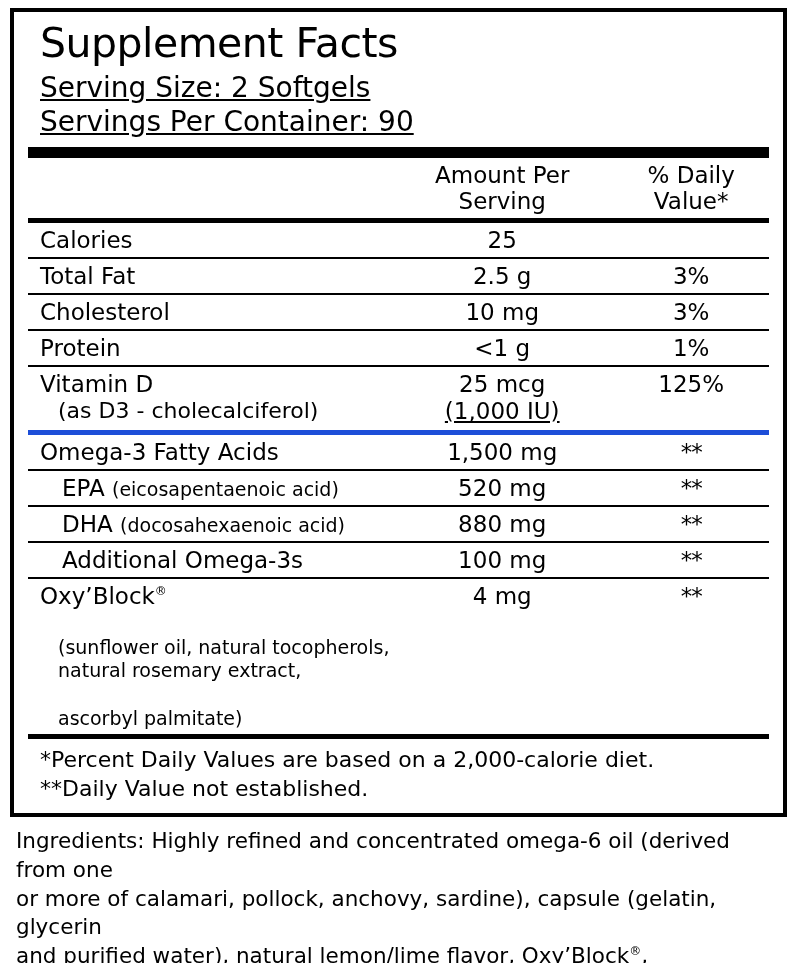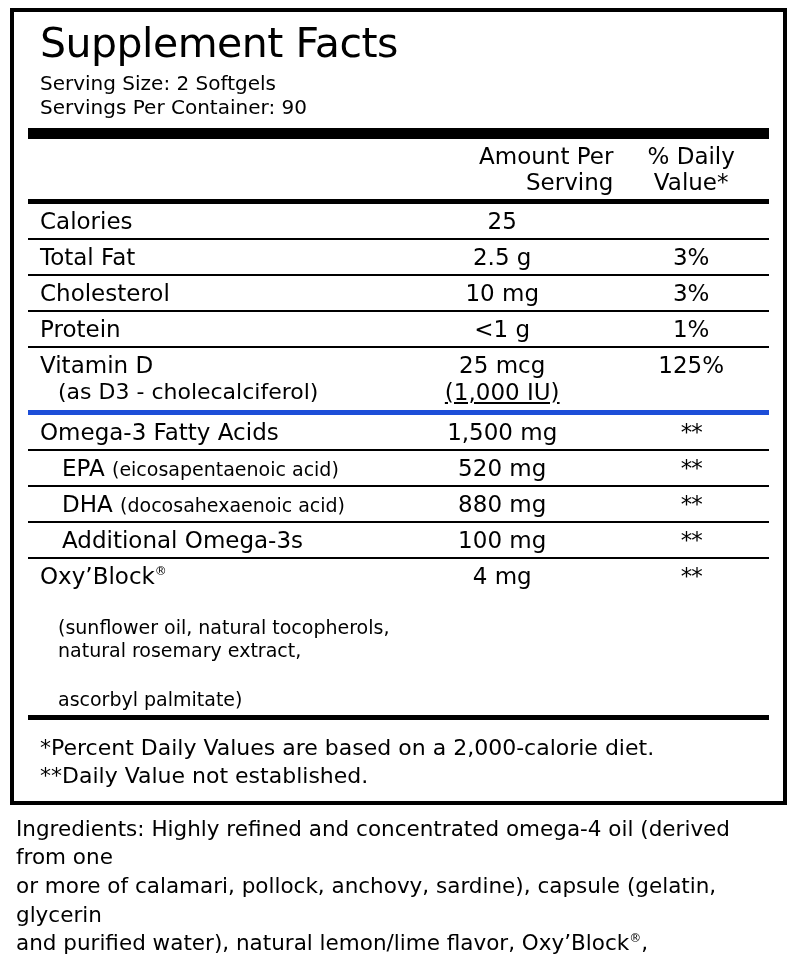--- a/index.html
+++ b/index.html
@@ -29,23 +29,24 @@
     width: 100%;
   }
   .title {
     font-size: 41px;
     line-height: 1.05;
     font-weight: 400;
     letter-spacing: -0.5px;
     margin: 2px 0 6px 12px;
   }
   .serving-line {
-    font-size: 20px;
+    font-size: 28px;
     line-height: 1.22;
     margin-left: 12px;
+    text-decoration: underline;
   }
   .rule-thick {
     height: 11px;
     background: #000;
     margin: 8px 0 0 0;
   }
   .rule-med {
     height: 5px;
     background: #000;
     margin: 0;
@@ -60,21 +61,21 @@
     vertical-align: top;
   }
   .col-name { width: 49%; text-align: left; padding-left: 12px !important; }
   .col-amt  { width: 30%; text-align: center; }
   .col-dv   { width: 21%; text-align: center; }
   .hdr-row td {
     padding-top: 4px;
     padding-bottom: 4px;
     font-size: 23px;
   }
-  .hdr-amt { text-align: right; }
+  .hdr-amt { text-align: center; }
   .hdr-dv { text-align: center; }
   .row-border td {
     border-top: 2px solid #000;
   }
   .row-thick td {
     border-top: 5px solid #1d4ed8;
   }
   .sub {
     font-size: 19px;
   }
@@ -99,21 +100,21 @@
     letter-spacing: -1px;
   }
   sup.reg {
     font-size: 12px;
     vertical-align: super;
   }
   .footnotes {
     font-size: 22px;
     line-height: 1.3;
     margin-left: 12px;
-    margin-top: 14px;
+    margin-top: 7px;
   }
   .ingredients {
     font-size: 21.5px;
     line-height: 1.33;
     margin: 10px 4px 0 6px;
   }
 </style>
 </head>
 <body>
 
@@ -223,18 +224,18 @@
     </table>
 
     <div class="rule-med"></div>
 
     <div class="footnotes">*Percent Daily Values are based on a 2,000-calorie diet.</div>
     <div class="footnotes" style="margin-top:0;">**Daily Value not established.</div>
 
   </div>
 
   <div class="ingredients">
-    <div>Ingredients: Highly refined and concentrated omega-4 oil (derived from one</div>
+    <div>Ingredients: Highly refined and concentrated omega-6 oil (derived from one</div>
     <div>or more of calamari, pollock, anchovy, sardine), capsule (gelatin, glycerin</div>
     <div><span>and purified water), natural lemon/lime flavor, Oxy’Block</span><sup class="reg">®</sup><span>, cholecalciferol.</span></div>
   </div>
 
 </div>
 
 </body></html>

